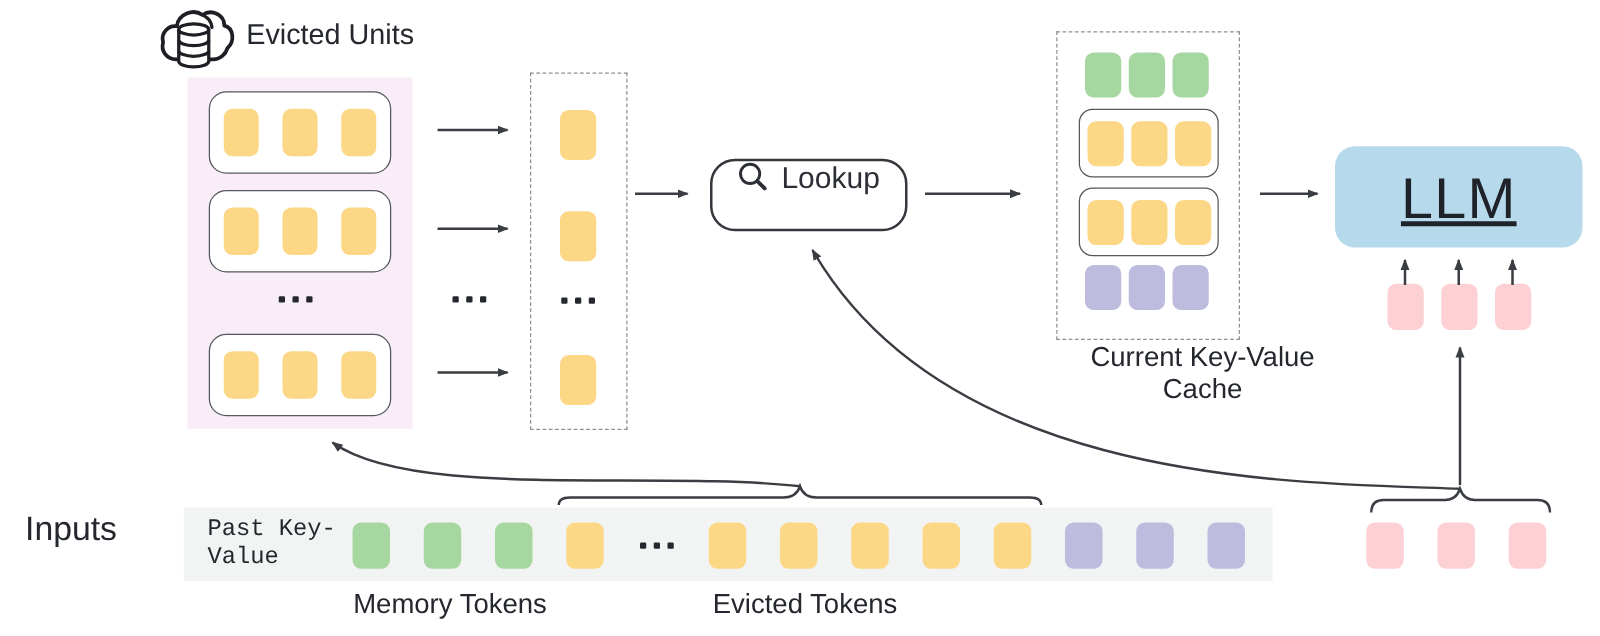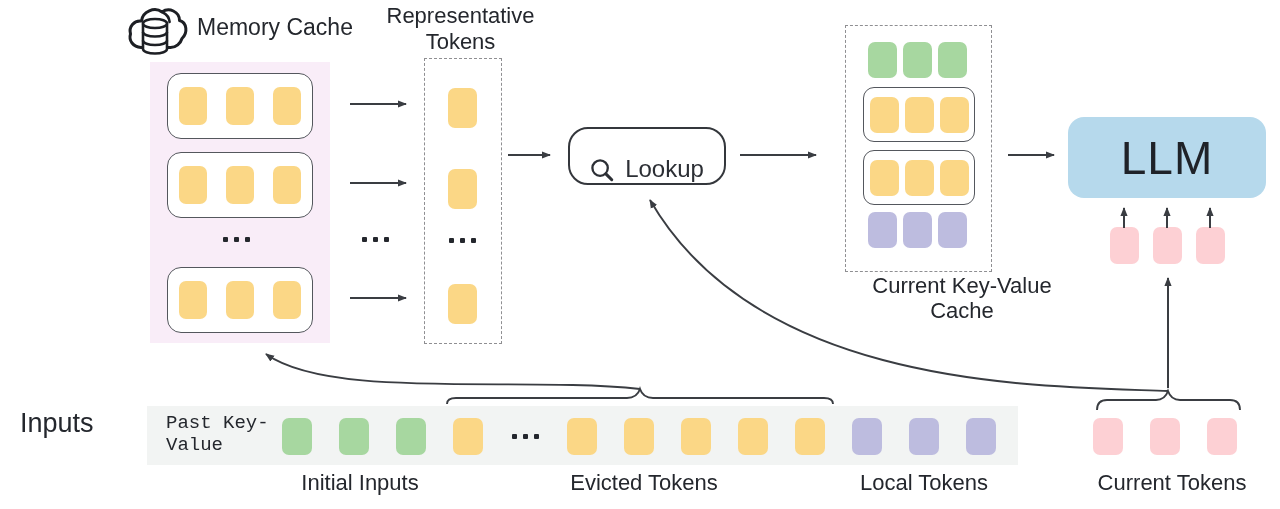--- a/index.html
+++ b/index.html
@@ -42,30 +42,30 @@
   
   .side-title{font-size:27px;line-height:36px;}
   .big-label{font-size:22px;line-height:26px;text-align:center;}
   .group-label{font-size:22px;white-space:nowrap;transform:translateX(-50%);}
   .mem-title{font-size:23px;white-space:nowrap;}
   .pastkv{font-size:19px;line-height:22px;font-family:Liberation Mono, monospace;}
   
   .lookup-btn{
     left:568px;top:127px;width:158px;height:58px;background:#fff;
     border:2px solid #34373c;border-radius:20px;
-    display:flex;align-items:flex-end;justify-content:center;gap:10px;box-sizing:border-box;
+    display:flex;align-items:flex-start;justify-content:center;gap:10px;box-sizing:border-box;
   }
   .lookup-btn span{font-size:24px;color:#2c2f35;}
   
   .llm-box{
     left:1068px;top:117px;width:198px;height:81px;border-radius:16px;
     background:var(--llm-box,#b6d9ec);
     display:flex;align-items:center;justify-content:center;
   }
-  .llm-box span{font-size:46px;letter-spacing:1px;color:#1f2228;}
+  .llm-box span{font-size:46px;letter-spacing:1px;color:#1f2228;text-decoration:underline;}
   
   .inputs-bg{left:147px;top:406px;width:871px;height:59px;background:var(--inputs-bg,#f2f4f3);}
   .input-seq{left:282px;top:418px;display:flex;gap:27px;align-items:center;}
   .input-seq .dots-slot{width:30px;display:flex;justify-content:center;}
   .current-seq{left:1093px;top:418px;display:flex;gap:27px;}
   svg.overlay{position:absolute;left:0;top:0;pointer-events:none;z-index:5;}
 </style>
 </head>
 <body>
 
@@ -76,21 +76,21 @@
 
   <svg class="abs" style="left:126px;top:2px;" width="64" height="58" viewBox="0 0 64 58">
     <path d="M15 45.5 C7 45 2.5 38.5 4.5 32 C2.5 25 8 18 15.5 19 C16.5 9.5 28.5 4.5 36 10 C43 5 53.5 9.5 53.5 18.5 C61 20.5 62 31 56 36.5 C54.5 41.5 50 45.5 44.5 45.5 Z" fill="none" stroke="#1d1f24" stroke-width="3" stroke-linejoin="round"></path>
     <path d="M37 10.5 C41 12.5 43.2 16 43.6 20" fill="none" stroke="#1d1f24" stroke-width="2.6" stroke-linecap="round"></path>
     <path d="M17 21.5 L17 47 A12 4.5 0 0 0 41 47 L41 21.5" fill="#ffffff" stroke="#1d1f24" stroke-width="2.6"></path>
     <path d="M17 30 A12 4.5 0 0 0 41 30" fill="none" stroke="#1d1f24" stroke-width="2.6"></path>
     <path d="M17 38.5 A12 4.5 0 0 0 41 38.5" fill="none" stroke="#1d1f24" stroke-width="2.6"></path>
     <ellipse cx="29" cy="21.5" rx="12" ry="4.5" fill="#ffffff" stroke="#1d1f24" stroke-width="2.6"></ellipse>
   </svg>
 
-  <div class="abs lbl mem-title" style="left:197px;top:14px;">Memory Cache</div>
+  <div class="abs lbl mem-title" style="left:197px;top:14px;">Evicted Units</div>
 
   <div class="abs munit" style="top:73px;">
     <span class="tok evicted tok-m"></span>
     <span class="tok evicted tok-m"></span>
     <span class="tok evicted tok-m"></span>
   </div>
   <div class="abs munit" style="top:152px;">
     <span class="tok evicted tok-m"></span>
     <span class="tok evicted tok-m"></span>
     <span class="tok evicted tok-m"></span>
@@ -105,21 +105,20 @@
     <span class="tok evicted tok-m"></span>
     <span class="tok evicted tok-m"></span>
   </div>
 
   <div class="abs dots" style="left:362px;top:237px;">
       <i></i>
       <i></i>
       <i></i>
     </div>
 
-  <div class="abs lbl big-label" style="left:368px;top:3px;width:185px;">Representative Tokens</div>
 
   <div class="abs dashed-box rep-box">
     <span class="tok evicted tok-r abs" style="left:23px;top:29px;"></span>
     <span class="tok evicted tok-r abs" style="left:23px;top:110px;"></span>
     <div class="dots abs" style="left:24px;top:179px;">
         <i></i>
         <i></i>
         <i></i>
       </div>
     <span class="tok evicted tok-r abs" style="left:23px;top:225px;"></span>
@@ -190,24 +189,22 @@
     <span class="tok local tok-b"></span>
     <span class="tok local tok-b"></span>
   </div>
 
   <div class="abs current-seq">
     <span class="tok current tok-b"></span>
     <span class="tok current tok-b"></span>
     <span class="tok current tok-b"></span>
   </div>
 
-  <div class="abs lbl group-label" style="left:360px;top:470px;">Initial Inputs</div>
+  <div class="abs lbl group-label" style="left:360px;top:470px;">Memory Tokens</div>
   <div class="abs lbl group-label" style="left:644px;top:470px;">Evicted Tokens</div>
-  <div class="abs lbl group-label" style="left:924px;top:470px;">Local Tokens</div>
-  <div class="abs lbl group-label" style="left:1172px;top:470px;">Current Tokens</div>
 
   <svg class="overlay" width="1280" height="509" viewBox="0 0 1280 509">
     <defs>
       <marker id="ah" markerWidth="10" markerHeight="9" refX="8" refY="4" orient="auto" markerUnits="userSpaceOnUse">
         <path d="M0,0.4 L9,4 L0,7.6 Z" fill="#3a3d42"></path>
       </marker>
     </defs>
     <g stroke="#3a3d42" stroke-width="2" fill="none">
 
       <path d="M350 104 H406" marker-end="url(#ah)"></path>

